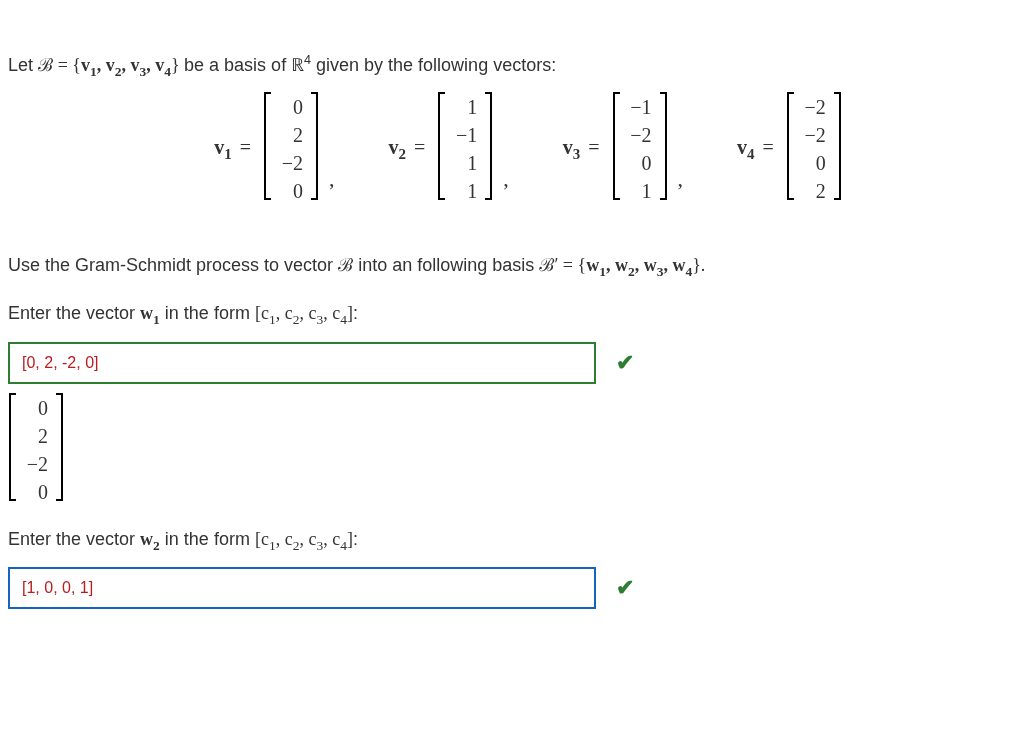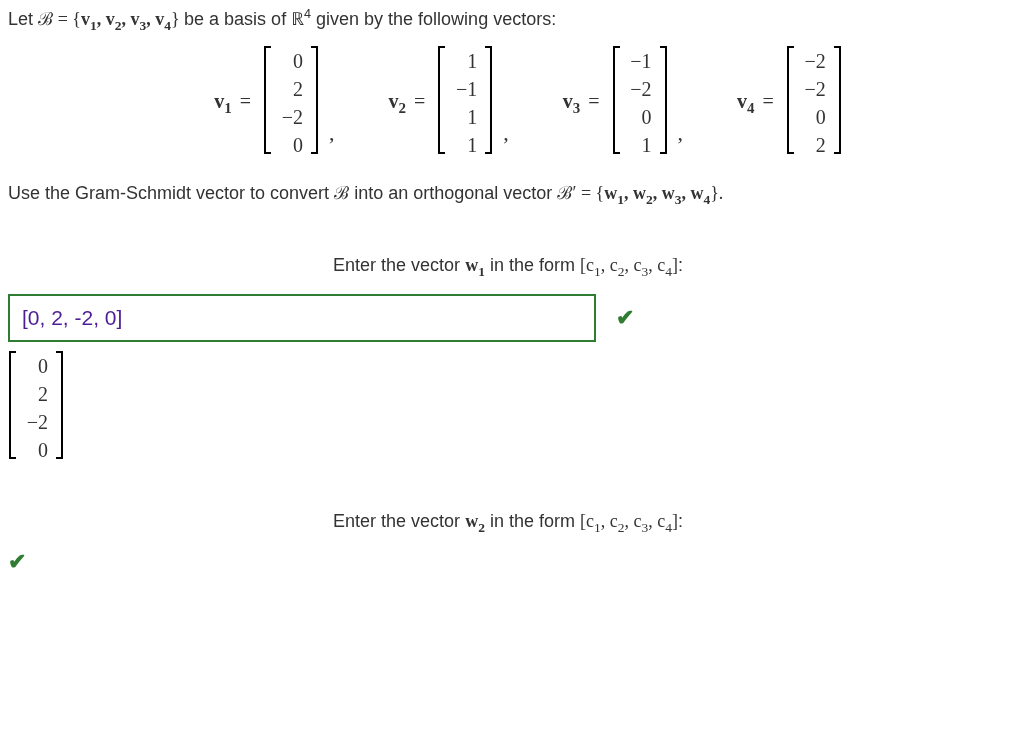--- a/index.html
+++ b/index.html
@@ -6,21 +6,21 @@
     font-family: "Segoe UI", Arial, sans-serif;
     font-size: 18px;
     color: #333;
     margin: 0;
     padding: 6px 8px;
     width: 1000px;
   }
   .math-var { font-family: "Times New Roman", serif; font-style: italic; }
   .math-bold { font-family: "Times New Roman", serif; font-weight: bold; }
   .math-bb { font-family: "Times New Roman", serif; }
-  .problem-text { margin-bottom: 10px; line-height: 1.4; }
+  .problem-text { margin-bottom: 10px; line-height: 1.4; margin-top: 46px; }
   .vectors-row {
     display: flex;
     justify-content: center;
     align-items: center;
     gap: 8px;
     margin: 10px 0 20px 0;
     font-family: "Times New Roman", serif;
     font-size: 20px;
   }
   .vec-label { font-weight: bold; margin-right: 4px; margin-left: 40px;}
@@ -33,27 +33,27 @@
   .col {
     display: flex;
     flex-direction: column;
     align-items: flex-end;
     justify-content: space-around;
     padding: 2px 6px;
     line-height: 1.4;
   }
   .col span { min-width: 24px; text-align:right; }
   svg.bracket-svg { width:10px; }
-  .prompt { margin: 45px 0 14px 0; text-align: center; }
+  .prompt { margin: 21px 0 14px 0; }
   .answer-box {
     border: 2px solid #2e7d32;
     padding: 10px 12px;
     width: 560px;
-    font-size: 21px;
-    color:#4c1d95;
+    font-size: 16px;
+    color:#b91c1c;
     background:#fff;
   }
   .answer-box.blue { border-color:#1565c0; }
   .answer-row { display:flex; align-items:center; gap:20px; }
   .check {
     color: #2e7d32;
     font-size: 22px;
     font-weight: bold;
   }
   .result-vec {
@@ -142,23 +142,23 @@
       <span>0</span>
       <span>2</span>
     </span>
     <svg class="bracket-svg" viewBox="0 0 10 110" preserveAspectRatio="none" style="height:110px">
         <path d="M2 2 H8 V108 H2" stroke="#000" stroke-width="2" fill="none"></path>
       </svg>
   </span>
 </div>
 
 <div class="problem-text">
-  <span>Use the Gram-Schmidt vector to convert </span>
+  <span>Use the Gram-Schmidt process to vector </span>
   <span class="math-var" style="font-style:normal;font-family:'Times New Roman',serif;">ℬ</span>
-  <span> into an orthogonal vector </span>
+  <span> into an following basis </span>
   <span class="basis-set">
     <span class="math-var" style="font-style:normal;">ℬ′</span>
     <span> = {</span><span class="math-bold"><b>w</b><sub>1</sub>, <b>w</b><sub>2</sub>, <b>w</b><sub>3</sub>, <b>w</b><sub>4</sub></span><span>}.</span>
   </span>
 </div>
 
 <div class="prompt">
   <span>Enter the vector </span>
   <span class="math-bold"><b>w</b><sub>1</sub></span>
   <span> in the form </span>
@@ -188,14 +188,15 @@
 </div>
 
 <div class="prompt">
   <span>Enter the vector </span>
   <span class="math-bold"><b>w</b><sub>2</sub></span>
   <span> in the form </span>
   <span style="font-family:Liberation Serif, serif;">[c<sub>1</sub>, c<sub>2</sub>, c<sub>3</sub>, c<sub>4</sub>]</span><span>:</span>
 </div>
 
 <div class="answer-row">
+  <div class="answer-box blue">[1, 0, 0, 1]</div>
   <span class="check">✔</span>
 </div>
 
 </body></html>

